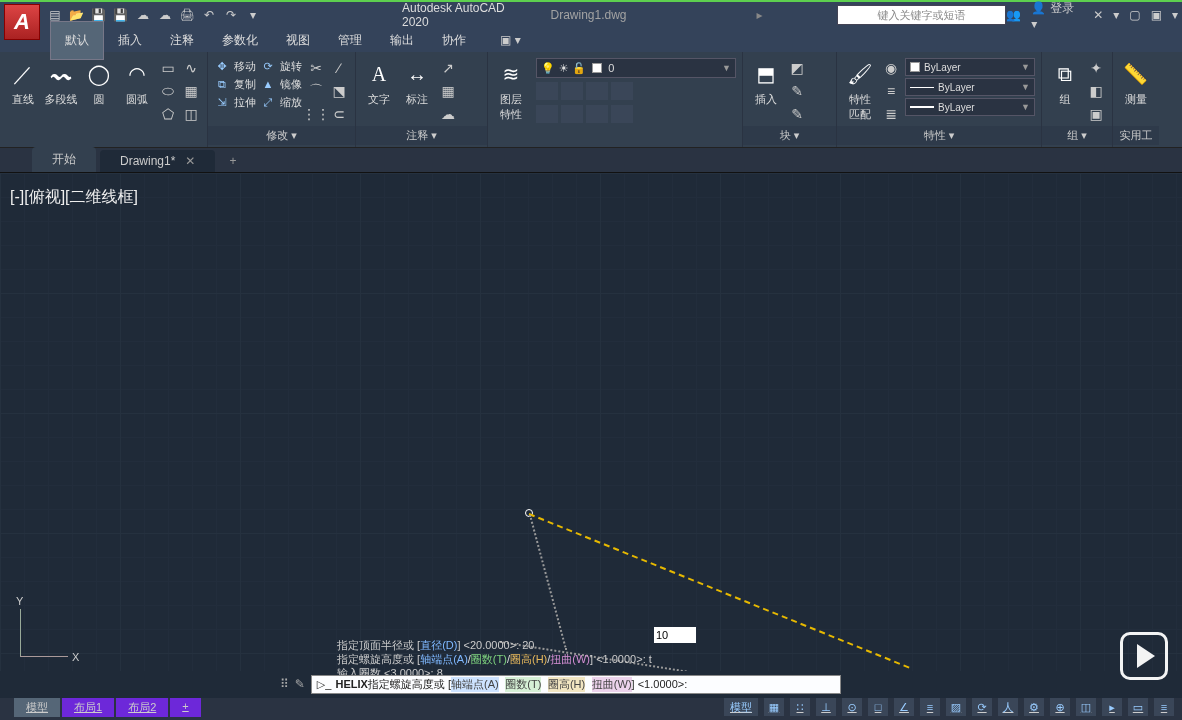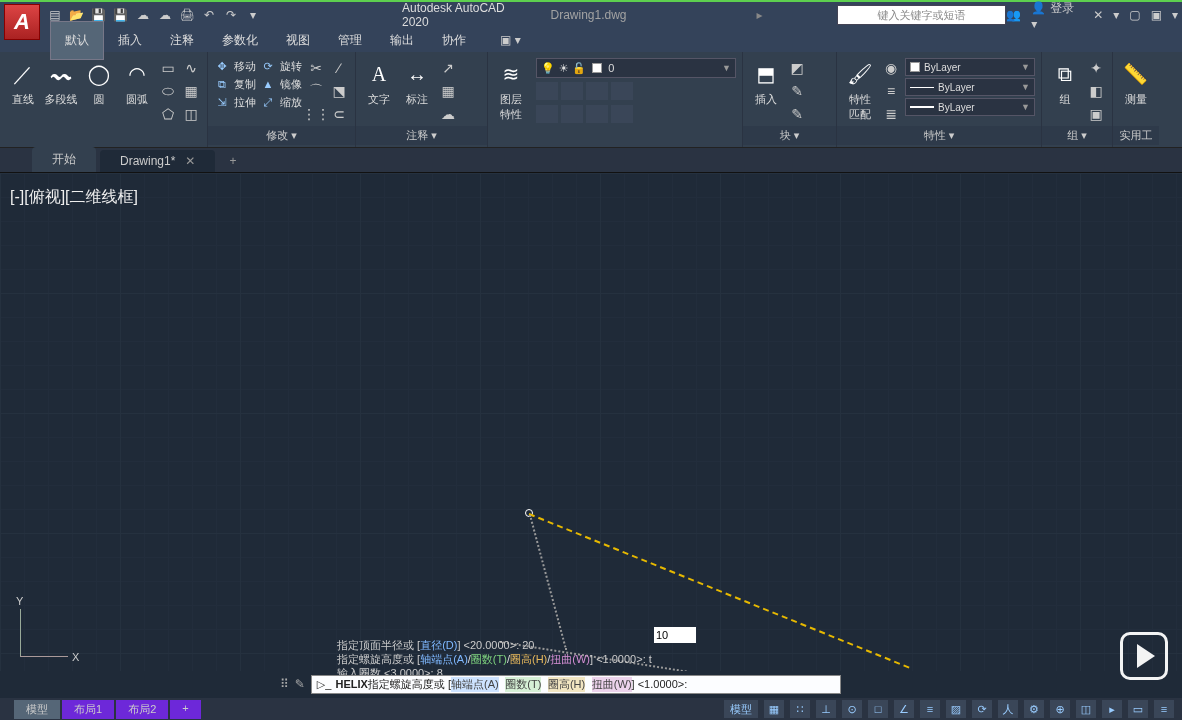--- a/index.html
+++ b/index.html
@@ -68,21 +68,21 @@
 .cmd-history .hl3 { color: #e6b85c; }
 .cmd-history .hl4 { color: #d48fd4; }
 .cmd-history .lbrace { color: #ddd; }
 
 .cmdbar { position: absolute; left: 0; bottom: 22px; width: 1182px; height: 28px; display: flex; align-items: center; padding-left: 280px; }
 .cmd-handle { display: flex; gap: 6px; align-items: center; margin-right: 6px; color: #aaa; }
 .cmd-input { flex: 1; max-width: 530px; height: 19px; background: #fcfdff; color: #222; border: 1px solid #888; font-size: 11px; padding: 0 5px; display: flex; align-items: center; font-family: "Microsoft YaHei", monospace; }
 .cmd-input .kw { font-weight: bold; }
 .cmd-input .opt { color: #444; }
 
-.status { position: absolute; left: 0; bottom: 0; width: 1182px; height: 22px; background: #2a3342; display: flex; align-items: center; font-size: 11px; color: #ccc; }
+.status { position: absolute; left: 0; bottom: 0; width: 1182px; height: 22px; background: #2a3342; display: flex; align-items: flex-start; font-size: 11px; color: #ccc; text-decoration: underline; }
 .model-tabs { display: flex; margin-left: 14px; }
 .model-tab { padding: 2px 12px; background: #6d28d9; margin-right: 2px; cursor: pointer; }
 .model-tab.active { background: #556677; }
 .status-right { margin-left: auto; display: flex; gap: 6px; padding-right: 8px; align-items: center; }
 .status-btn { width: 20px; height: 18px; display: flex; align-items: center; justify-content: center; background: #3a4658; cursor: pointer; font-size: 11px; color: #9cf; }
 
 .watermark { position: absolute; right: 14px; bottom: 40px; display: flex; align-items: center; gap: 12px; opacity: .95; }
 .watermark .play { width: 48px; height: 48px; border: 3px solid #fff; border-radius: 10px; display: flex; align-items: center; justify-content: center; }
 .watermark .play::after { content: ""; border-left: 18px solid #fff; border-top: 12px solid transparent; border-bottom: 12px solid transparent; margin-left: 4px; }
 .watermark .txt { color: #fff; }

